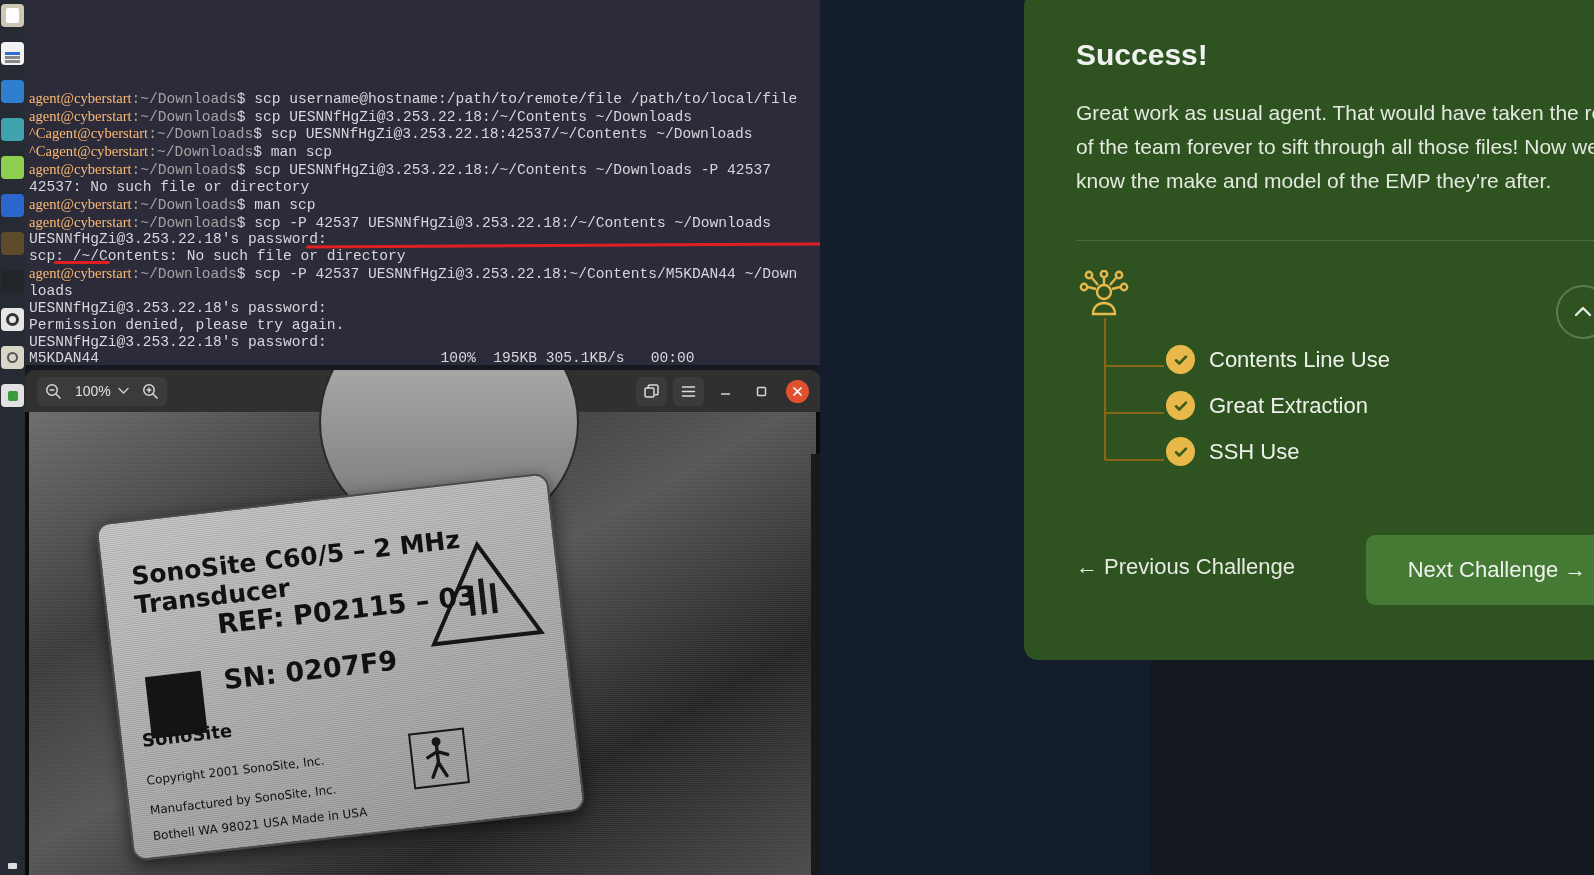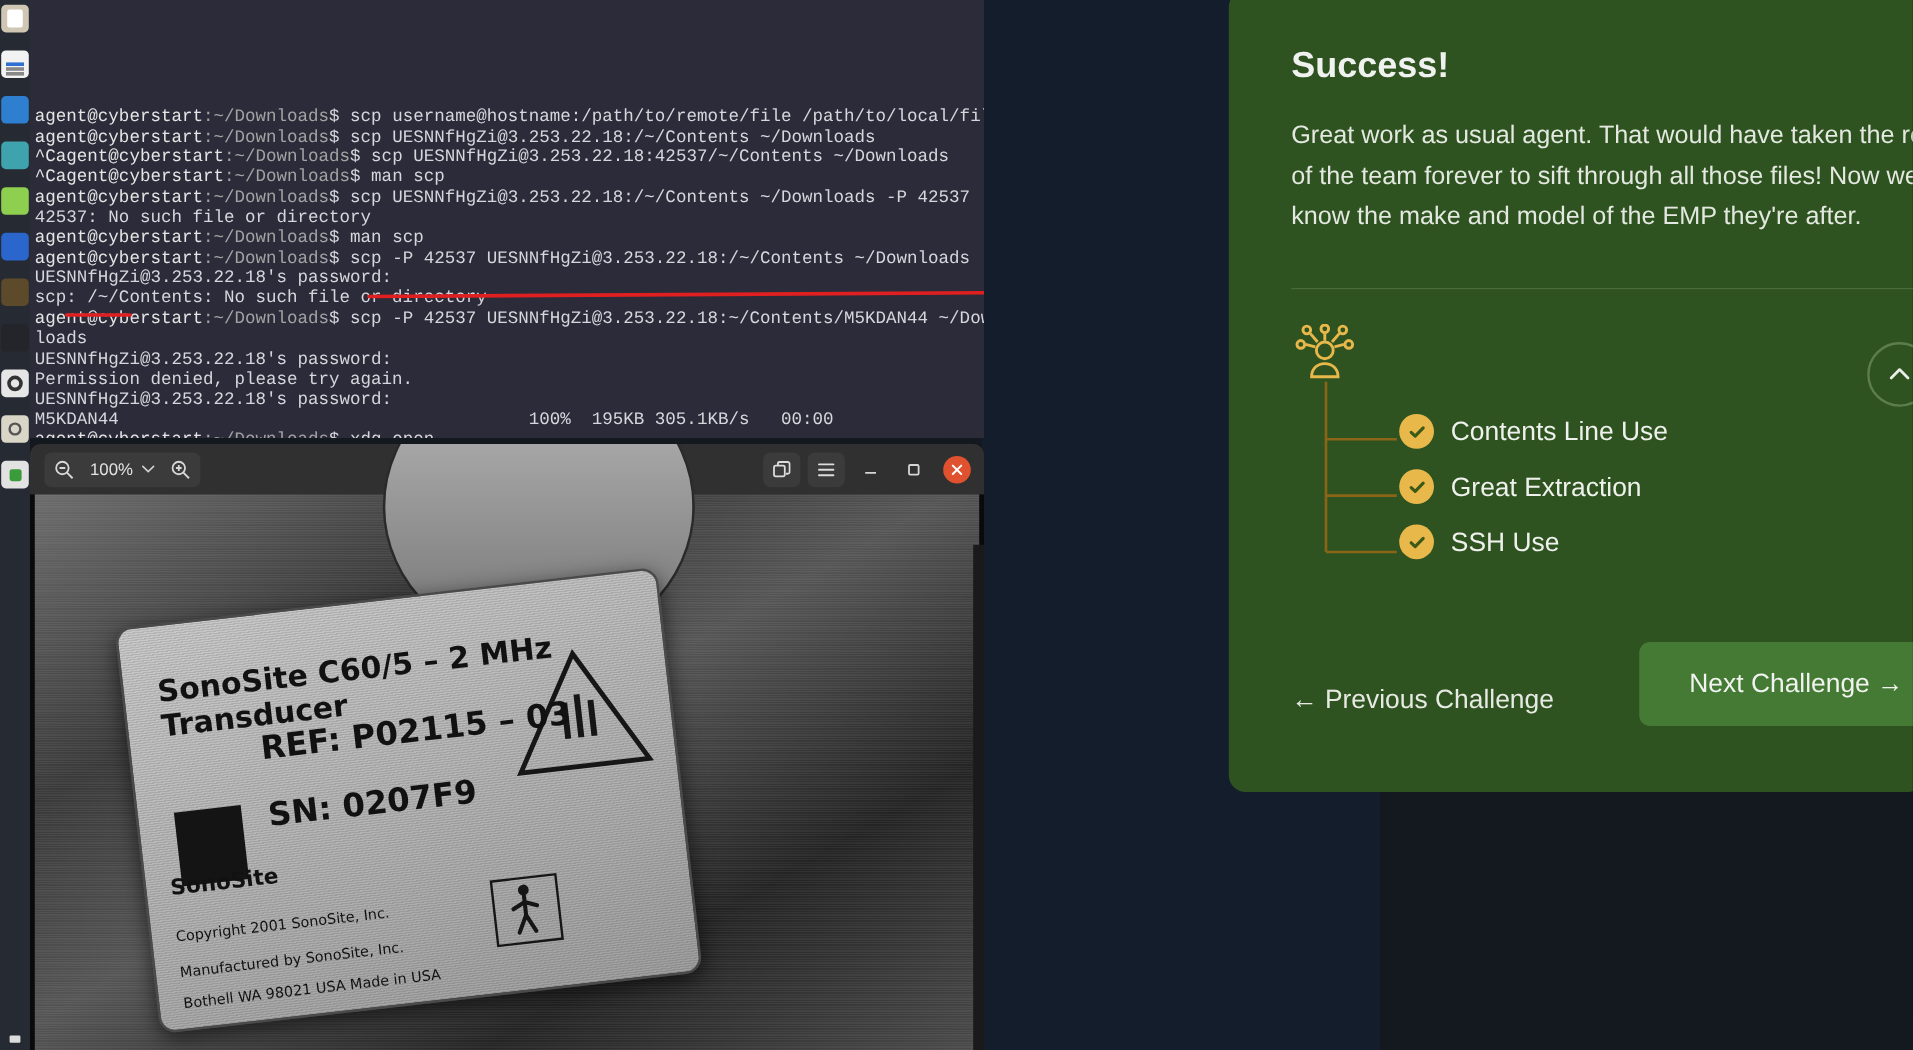--- a/index.html
+++ b/index.html
@@ -42,21 +42,21 @@
     margin-left:90px; margin-top:17px; position:relative;
   }
   .skill-check {
     width:29px; height:29px; border-radius:50%; background:#e8b84b;
     display:flex; align-items:center; justify-content:center; flex:0 0 auto;
   }
   .skill-label { color:#eef1ec; font-size:22px; }
 
   .nav-prev {
     position:absolute; left:1076px; top:554px;
-    color:#e6eae3; font-size:22px;margin-top:16px;
+    color:#e6eae3; font-size:22px;
   }
   .nav-next {
     position:absolute; left:1366px; top:535px;
     width:262px; height:70px; background:#447a33; border-radius:9px;
     display:flex; align-items:center; justify-content:center;
     color:#f0f3ef; font-size:22px;
   }
   .circle-btn {
     position:absolute; left:1556px; top:285px; width:54px; height:54px;
     border:2px solid #5d7d4f; border-radius:50%;
@@ -80,21 +80,21 @@
   
   .terminal {
     position:absolute; left:25px; top:0; width:795px; height:365px;
     background:#2c2b3a; overflow:hidden;
     font-family:"Liberation Mono", monospace;
     font-size:14.6px; line-height:16.85px;
     padding:56px 0 0 4px;
     white-space:pre;
   }
   .t-line { color:#d6d6dc; }
-  .g { color:#e5e5e5; }
+  .g { color:#fdba74;font-family:Liberation Serif, serif; }
   .p { color:#a3a3a3; }
   .w { color:#d6d6dc; }
 
   .redline { position:absolute; background:#e02020; height:2.5px; border-radius:2px; }
 
   
   .viewer {
     position:absolute; left:25px; top:370px; width:795px; height:505px;
     background:#303030; border-top-left-radius:9px; border-top-right-radius:9px;
     overflow:hidden;

